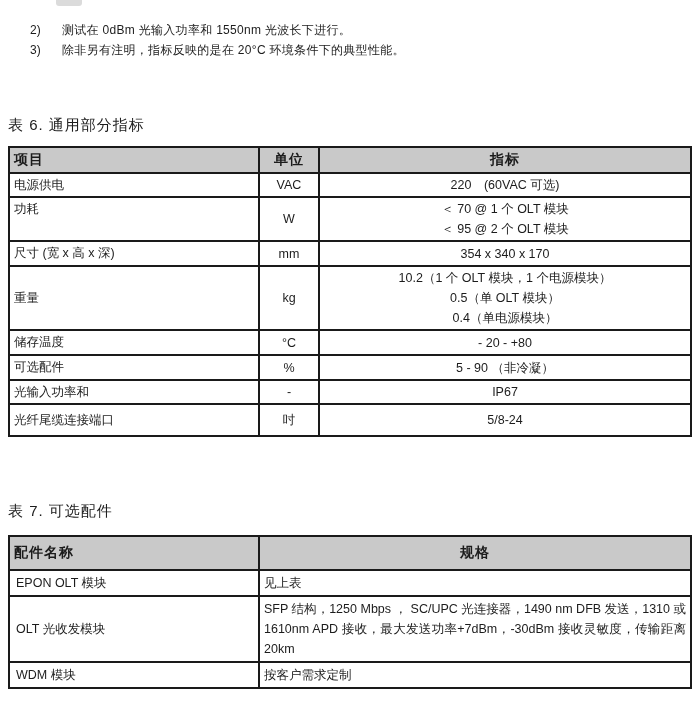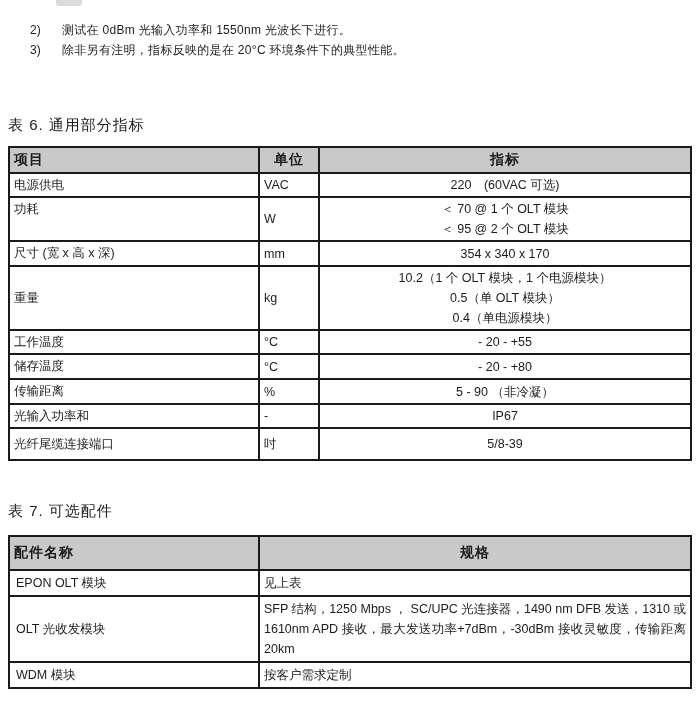--- a/index.html
+++ b/index.html
@@ -39,21 +39,21 @@
     vertical-align:middle;
     overflow:hidden;
   }
   th{
     background:#c9c9c9;
     font-size:14px;
     text-align:left;
     letter-spacing:1px;
   }
   th.center{text-align:center;}
-  .c-unit{text-align:left;}
+  .c-unit{text-align:center;}
   .c-spec{text-align:center;line-height:20px;border-radius:7px;}
   .va-top{vertical-align:top;padding-top:3px;}
 
   
   .h26{height:26px;} .h30{height:34px;}
   .h23{height:23px;} .h43{height:43px;} .h25{height:25px;margin-top:29px;}
   .h63{height:63px;} .h22{height:22px;} .h24{height:32px;} .h62{height:62px;}
 
   #table7 .c-spec7{
     text-align:justify;
@@ -112,44 +112,39 @@
   </tr>
   <tr class="h63">
     <td>重量</td>
     <td class="c-unit">kg</td>
     <td class="c-spec">
       <div>10.2（1 个 OLT 模块，1 个电源模块）</div>
       <div>0.5（单 OLT 模块）</div>
       <div>0.4（单电源模块）</div>
     </td>
   </tr>
-  <tr class="h22">
-    <td>工作温度</td>
-    <td class="c-unit">°C</td>
-    <td class="c-spec">- 20 - +55</td>
-  </tr>
   <tr class="h25">
     <td>储存温度</td>
     <td class="c-unit">°C</td>
     <td class="c-spec">- 20 - +80</td>
   </tr>
   <tr class="h25">
-    <td>传输距离</td>
+    <td>可选配件</td>
     <td class="c-unit">%</td>
     <td class="c-spec">5 - 90 （非冷凝）</td>
   </tr>
   <tr class="h23">
     <td>光输入功率和</td>
     <td class="c-unit">-</td>
     <td class="c-spec">IP67</td>
   </tr>
   <tr class="h24">
     <td>光纤尾缆连接端口</td>
     <td class="c-unit">吋</td>
-    <td class="c-spec">5/8-39</td>
+    <td class="c-spec">5/8-24</td>
   </tr>
 </tbody>
   </table>
 
 <div class="tbl-title" id="t7-title">表 7. 可选配件</div>
 
 <table id="table7">
   <colgroup>
       <col style="width:250px">
       <col style="width:432px">

